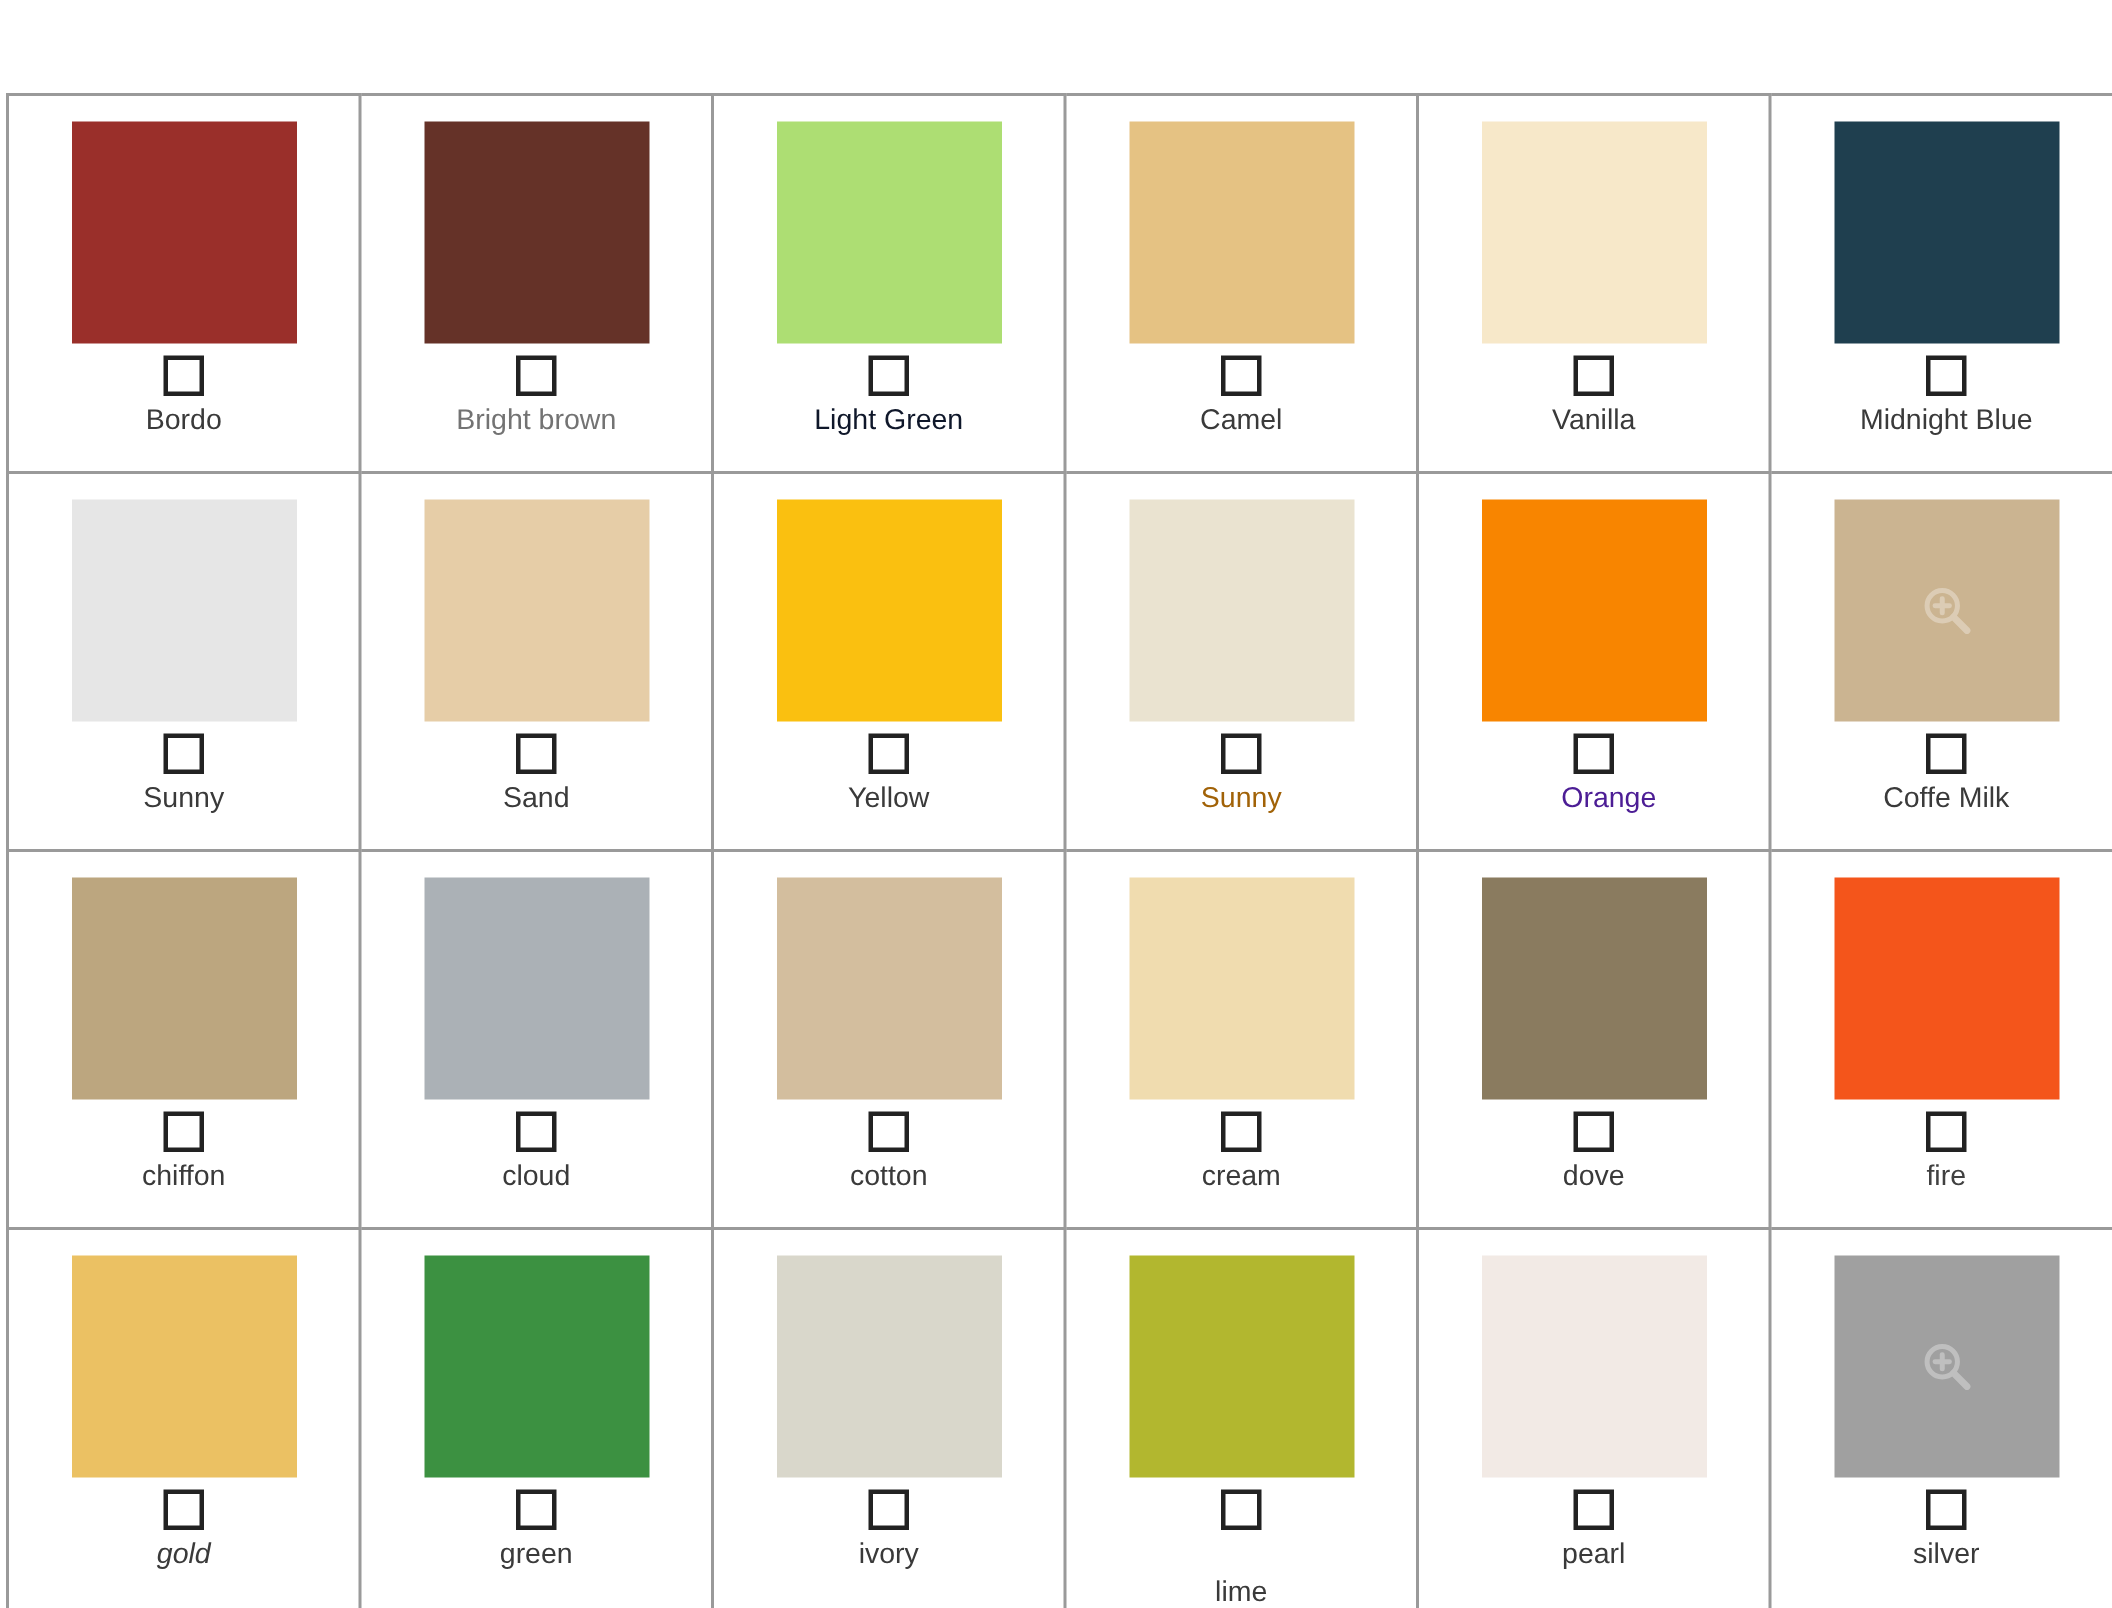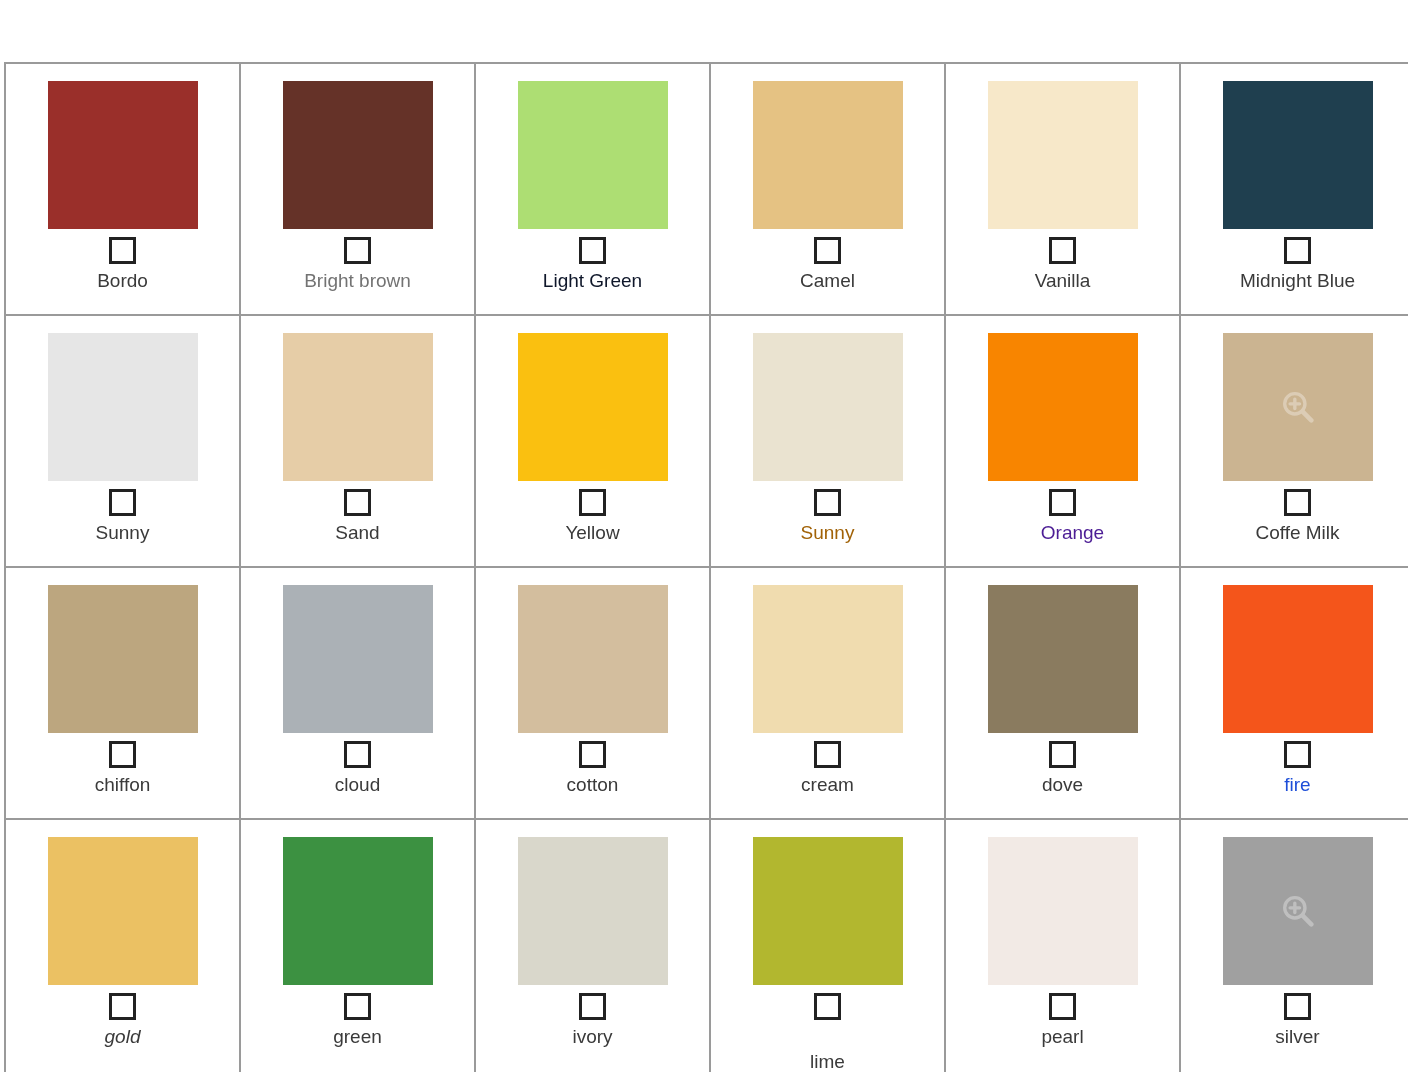--- a/index.html
+++ b/index.html
@@ -237,21 +237,21 @@
             <div class="cell-inner">
               <div class="swatch" style="background: rgb(138, 123, 95);"></div>
               <div class="checkbox" style="border-color: rgb(34, 34, 34);"></div>
               <div class="color-label" style="color: rgb(58, 58, 58);">dove</div>
             </div>
           </td>
           <td style="border-color: rgb(154, 154, 154);">
             <div class="cell-inner">
               <div class="swatch" style="background: rgb(244, 85, 27);"></div>
               <div class="checkbox" style="border-color: rgb(34, 34, 34);"></div>
-              <div class="color-label" style="color: #1d4ed8;">fire</div>
+              <div class="color-label" style="color: #404040;">fire</div>
             </div>
           </td>
         </tr>
         <tr>
           <td style="border-color: rgb(154, 154, 154);">
             <div class="cell-inner">
               <div class="swatch" style="background: rgb(235, 193, 99);"></div>
               <div class="checkbox" style="border-color: rgb(34, 34, 34);"></div>
               <div class="color-label" style="color: rgb(58, 58, 58); font-style: italic;">gold</div>
             </div>

